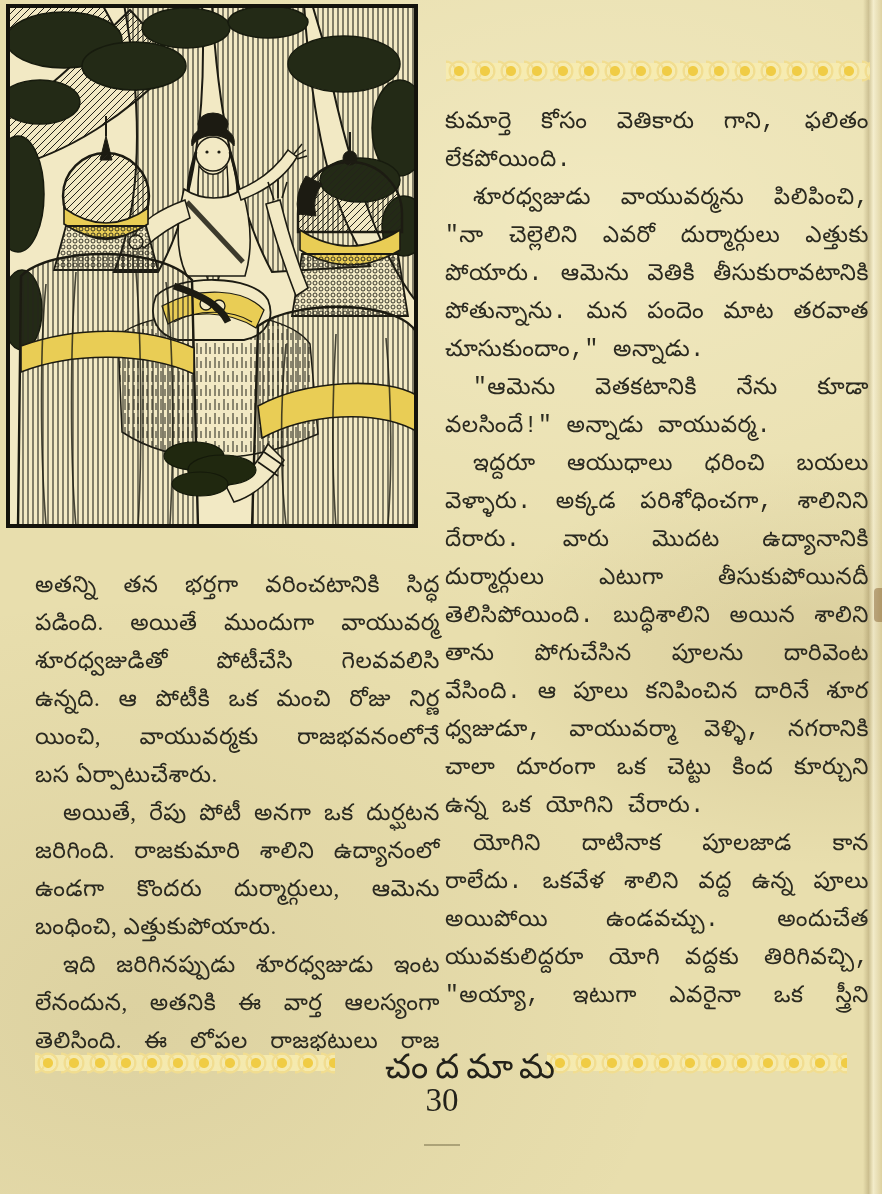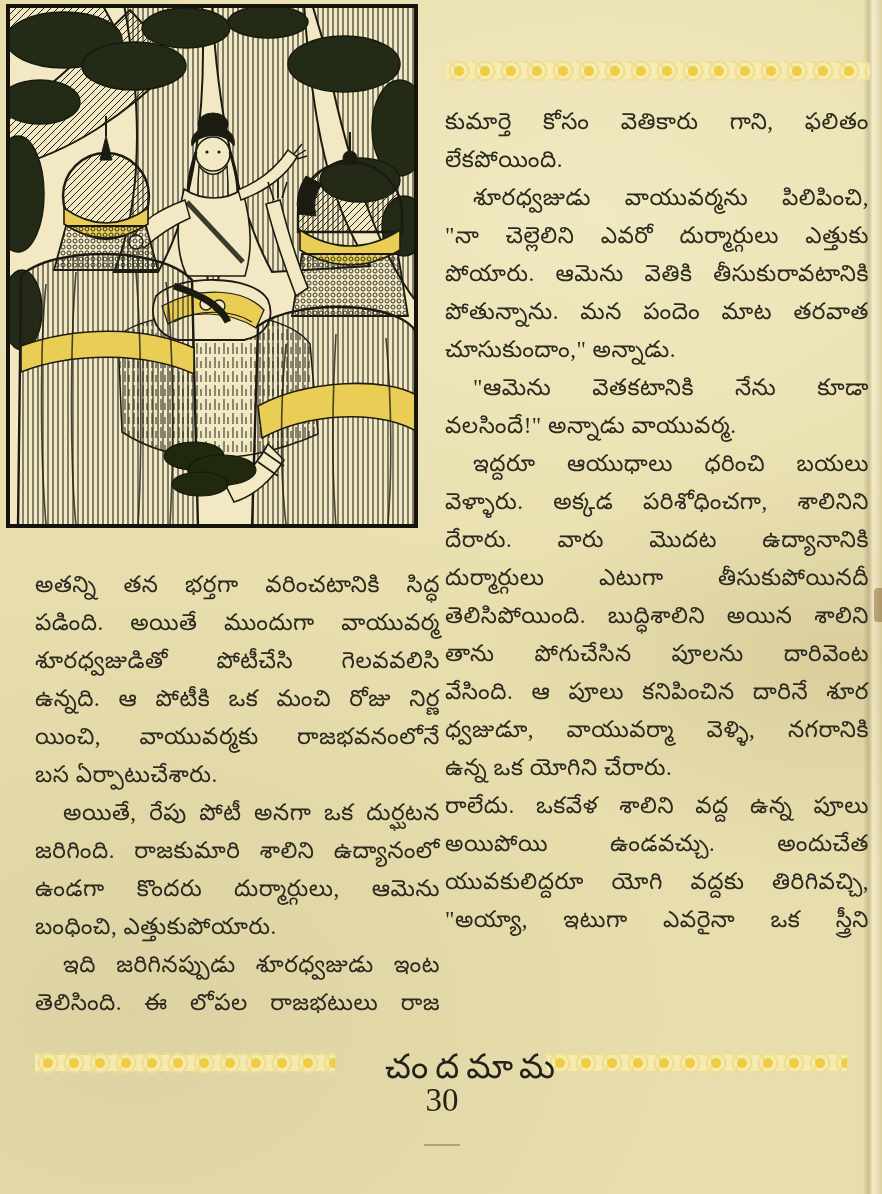--- a/index.html
+++ b/index.html
@@ -22,21 +22,21 @@
     background:linear-gradient(90deg, rgba(252,248,228,.55), rgba(214,200,150,.6));
   }
   .edge-nick{
     position:absolute;right:0;top:588px;width:8px;height:34px;
     background:rgba(124,86,40,.45);border-radius:4px 0 0 4px;
   }
   .illustration{
     position:absolute;left:6px;top:4px;width:412px;height:524px;
   }
   .col{position:absolute;}
-  .col-right{left:445px;top:103px;width:424px;}
+  .col-right{left:445px;top:103px;width:424px;font-family:Liberation Mono, monospace;}
   .col-left{left:35px;top:566px;width:405px;}
   .line{
     font-size:23px;line-height:38px;white-space:nowrap;
     text-align:justify;text-align-last:justify;
     letter-spacing:.5px;
   }
   .line.end{text-align-last:left;}
   .line.indent{padding-left:28px;}
   .ornament{
     position:absolute;height:30px;
@@ -192,38 +192,41 @@
       <div class="line indent">"ఆమెను వెతకటానికి నేను కూడా</div>
       <div class="line end">వలసిందే!" అన్నాడు వాయువర్మ.</div>
       <div class="line indent">ఇద్దరూ ఆయుధాలు ధరించి బయలు</div>
       <div class="line">వెళ్ళారు. అక్కడ పరిశోధించగా, శాలినిని</div>
       <div class="line">దేరారు. వారు మొదట ఉద్యానానికి</div>
       <div class="line">దుర్మార్గులు ఎటుగా తీసుకుపోయినదీ</div>
       <div class="line">తెలిసిపోయింది. బుద్ధిశాలిని అయిన శాలిని</div>
       <div class="line">తాను పోగుచేసిన పూలను దారివెంట</div>
       <div class="line">వేసింది. ఆ పూలు కనిపించిన దారినే శూర</div>
       <div class="line">ధ్వజుడూ, వాయువర్మా వెళ్ళి, నగరానికి</div>
+      <div class="line">చాలా దూరంగా ఒక చెట్టు కింద కూర్చుని</div>
       <div class="line end">ఉన్న ఒక యోగిని చేరారు.</div>
+      <div class="line indent">యోగిని దాటినాక పూలజాడ కాన</div>
       <div class="line">రాలేదు. ఒకవేళ శాలిని వద్ద ఉన్న పూలు</div>
       <div class="line">అయిపోయి ఉండవచ్చు. అందుచేత</div>
       <div class="line">యువకులిద్దరూ యోగి వద్దకు తిరిగివచ్చి,</div>
       <div class="line">"అయ్యా, ఇటుగా ఎవరైనా ఒక స్త్రీని</div>
     </div>
   <div class="col col-left">
       <div class="line">అతన్ని తన భర్తగా వరించటానికి సిద్ధ</div>
       <div class="line">పడింది. అయితే ముందుగా వాయువర్మ</div>
       <div class="line">శూరధ్వజుడితో పోటీచేసి గెలవవలిసి</div>
       <div class="line">ఉన్నది. ఆ పోటీకి ఒక మంచి రోజు నిర్ణ</div>
       <div class="line">యించి, వాయువర్మకు రాజభవనంలోనే</div>
       <div class="line end">బస ఏర్పాటుచేశారు.</div>
       <div class="line indent">అయితే, రేపు పోటీ అనగా ఒక దుర్ఘటన</div>
       <div class="line">జరిగింది. రాజకుమారి శాలిని ఉద్యానంలో</div>
       <div class="line">ఉండగా కొందరు దుర్మార్గులు, ఆమెను</div>
       <div class="line end">బంధించి, ఎత్తుకుపోయారు.</div>
       <div class="line indent">ఇది జరిగినప్పుడు శూరధ్వజుడు ఇంట</div>
+      <div class="line">లేనందున, అతనికి ఈ వార్త ఆలస్యంగా</div>
       <div class="line">తెలిసింది. ఈ లోపల రాజభటులు రాజ</div>
     </div>
 
   <div class="footer-title">చందమామ</div>
   <div class="footer-page">30</div>
   <div class="footer-dash"></div>
 
 </div>
 
 </body></html>

